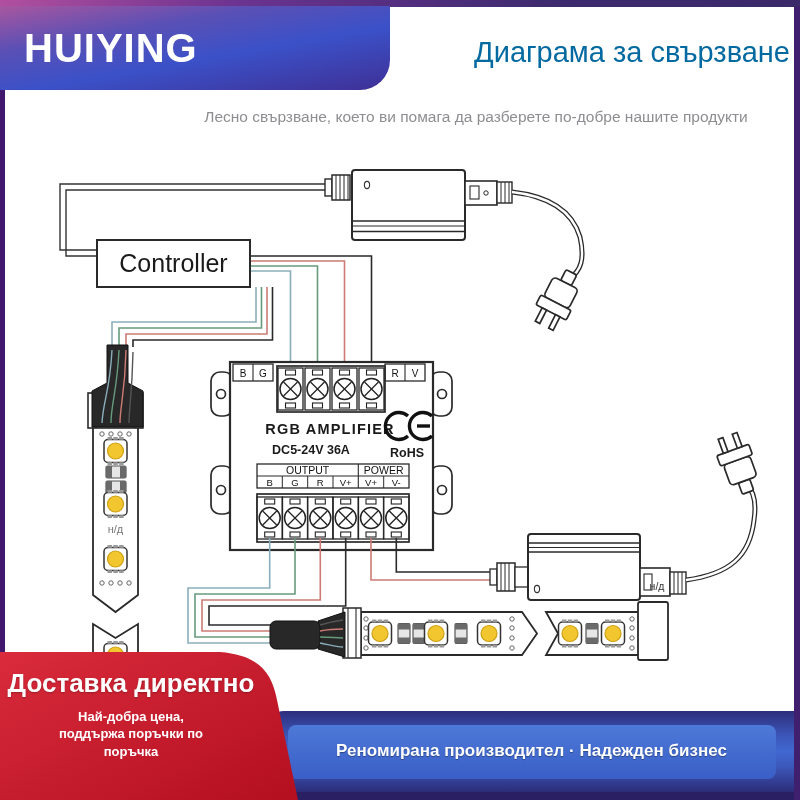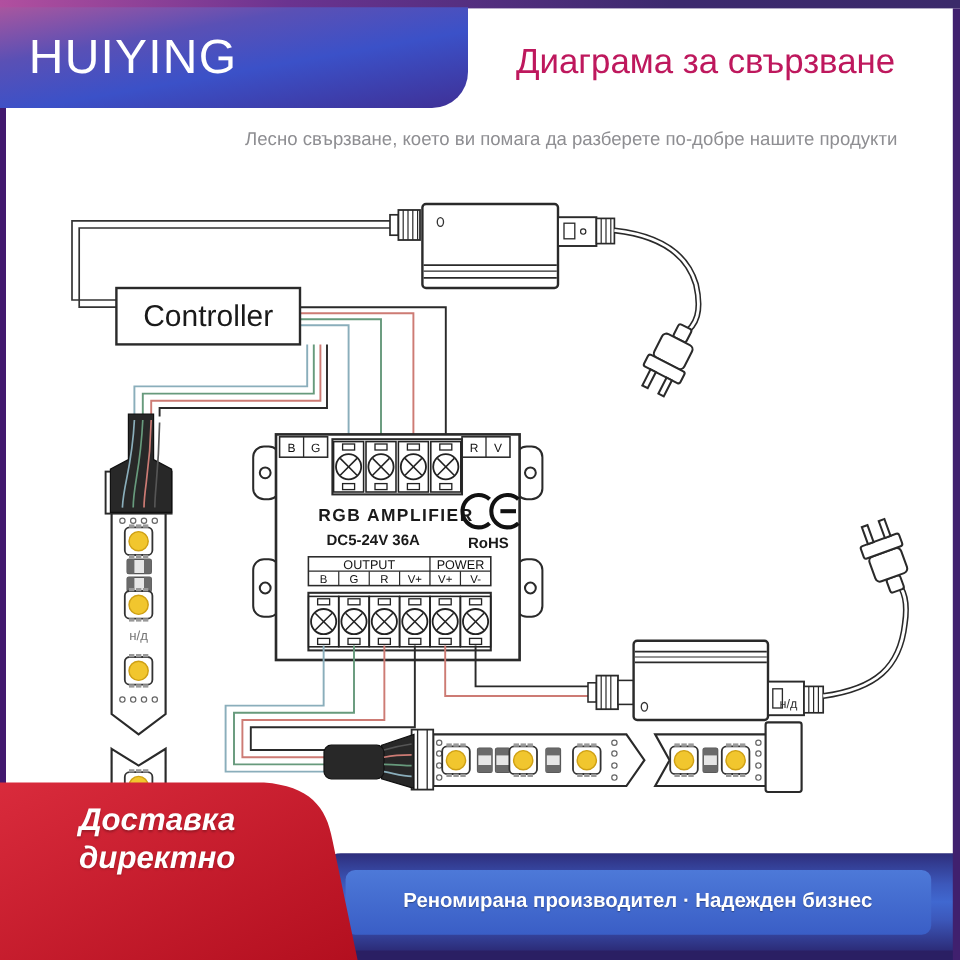--- a/index.html
+++ b/index.html
@@ -15,45 +15,45 @@
   .frame-right{position:absolute;right:0;top:7px;width:6px;height:793px;background:#40206e;z-index:6;}
   .frame-bottom{position:absolute;left:0;top:790px;width:800px;height:10px;background:#2a1f63;z-index:2;}
 
   
   .logo-banner{
     position:absolute;left:0;top:6px;width:390px;height:84px;z-index:7;
     border-radius:0 0 30px 0;
     background:linear-gradient(170deg,#a8569f 0%,#5a50b5 30%,#3b51c8 58%,#3f3096 100%);
     display:flex;align-items:center;
   }
-  .logo-main{color:#fff;font-size:40px;font-weight:400;letter-spacing:1px;padding-left:24px;}
+  .logo-main{color:#fff;font-size:40px;font-weight:700;letter-spacing:1px;padding-left:24px;}
   .logo-tagline{color:#fff;font-size:25px;line-height:1.18;width:180px;text-align:center;margin-left:12px;}
 
   
   .page-title{position:absolute;left:430px;top:36px;width:360px;z-index:5;
-    color:#be185d;font-size:29px;text-align:left;white-space:nowrap;}
+    color:#0369a1;font-size:29px;text-align:right;white-space:nowrap;}
   .page-subtitle{position:absolute;left:146px;top:108px;width:660px;z-index:5;
     color:#8e8e92;font-size:15.5px;text-align:center;white-space:nowrap;}
 
   
   svg.diagram{position:absolute;left:0;top:0;z-index:1;font-family:"Liberation Sans", sans-serif;}
 
   
   .banner-blue{position:absolute;left:268px;top:711px;width:527px;height:81px;z-index:3;
     border-top-left-radius:16px;
     background:linear-gradient(180deg,#2e2e7c 0%,#3c58bb 32%,#4068d0 50%,#3c58bb 68%,#2c2c78 100%);
     display:flex;align-items:center;justify-content:center;}
   .banner-blue-inner{width:488px;height:54px;border-radius:8px;
     background:linear-gradient(180deg,#4d79d8 0%,#3a5ec6 100%);
     display:flex;flex-direction:row;align-items:center;justify-content:center;}
   .banner-blue-inner .line{color:#fff;font-size:17px;font-weight:700;line-height:1.45;
     text-shadow:0 1px 1px rgba(0,0,0,.35);white-space:nowrap;}
 
   .banner-red{position:absolute;left:0;top:640px;width:320px;height:160px;z-index:4;}
-  .banner-red-text{position:absolute;left:0;top:668px;width:262px;z-index:5;text-align:center;font-style:italic;}
+  .banner-red-text{position:absolute;left:0;top:668px;width:262px;z-index:5;text-align:center;}
   .banner-red-title{color:#fff;font-size:26px;font-weight:700;line-height:1.18;
     text-shadow:0 1px 2px rgba(0,0,0,.25);}
   .banner-red-sub{margin-top:9px;color:#fff;font-size:13px;font-weight:700;line-height:1.35;}
 </style>
 </head>
 <body>
 
 <div class="frame-top"></div>
 <div class="frame-left"></div>
 <div class="frame-right"></div>
@@ -367,13 +367,18 @@
       <stop offset="0" stop-color="#d92b3c"></stop>
       <stop offset="1" stop-color="#b30f1f"></stop>
     </linearGradient>
   </defs>
   <path d="M0,12 L220,12 C258,15 272,32 277,60 L298,160 L0,160 Z" fill="url(#redGrad)"></path>
 </svg>
 <div class="banner-red-text">
   <div class="banner-red-title">
     <div>Доставка директно</div>
   </div>
+  <div class="banner-red-sub">
+    <div>Най-добра цена,</div>
+    <div>поддържа поръчки по</div>
+    <div>поръчка</div>
+  </div>
 </div>
 
 </body></html>

